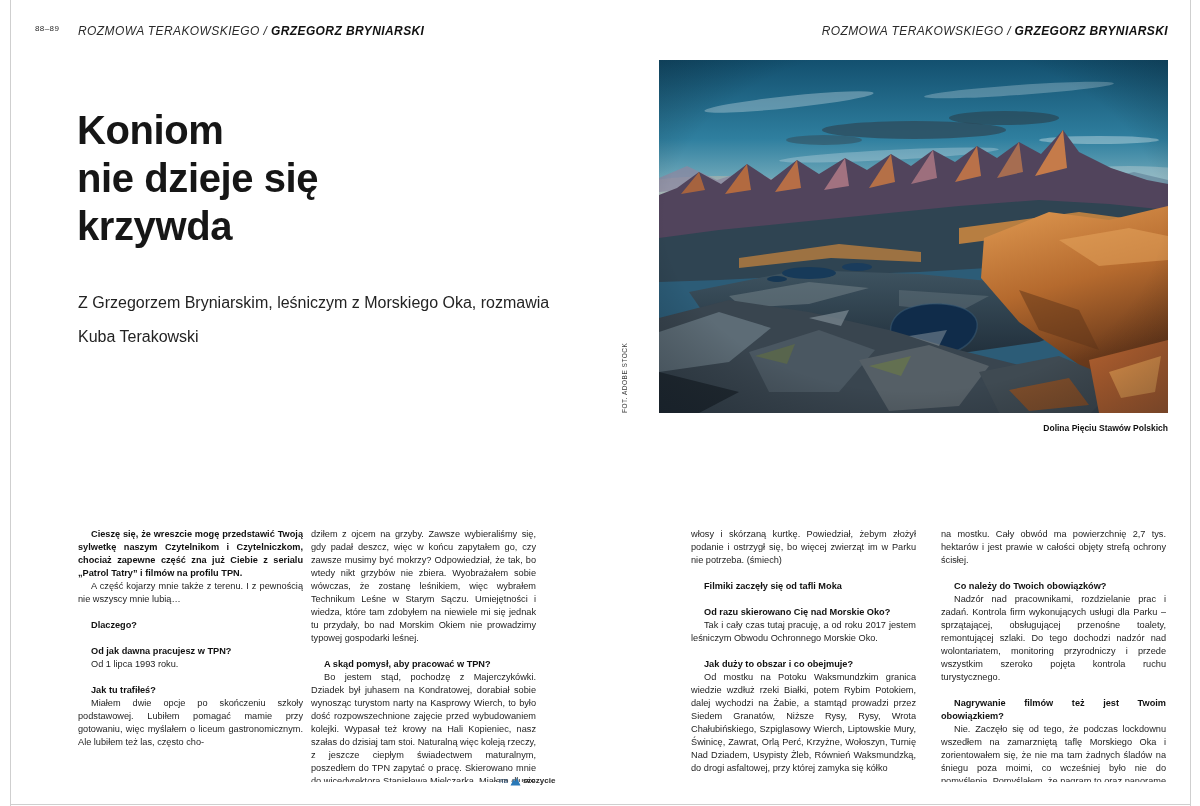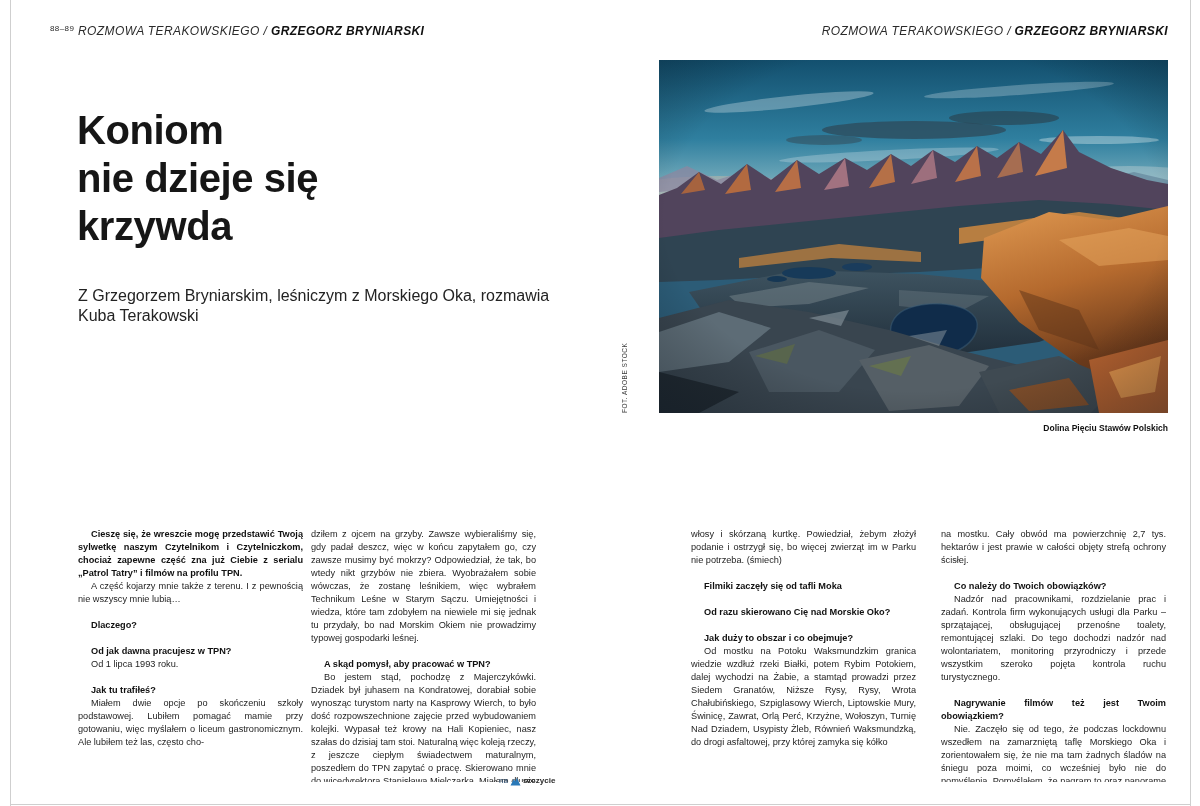--- a/index.html
+++ b/index.html
@@ -6,28 +6,28 @@
   .spread{position:relative;width:1200px;height:806px;background:#ffffff;overflow:hidden;
           font-family:"Liberation Sans","DejaVu Sans",sans-serif;color:#1c1c1c;}
   .edge-line{position:absolute;background:#cfcfcf;}
   .edge-left{left:10px;top:0;width:1px;height:806px;}
   .edge-right{left:1190px;top:0;width:1px;height:806px;}
   .edge-bottom{left:10px;top:804px;width:1180px;height:1px;}
 
   
   .runhead{position:absolute;top:24px;font-size:12px;letter-spacing:.4px;color:#2a2a2a;white-space:nowrap;font-style:italic;}
   .runhead b{font-weight:700;color:#111;}
-  .folio{position:absolute;left:35px;top:24px;font-size:8px;letter-spacing:.4px;color:#2a2a2a;margin-left:15px;}
+  .folio{position:absolute;left:35px;top:24px;font-size:8px;letter-spacing:.4px;color:#2a2a2a;}
   .runhead.left{left:78px;}
   .runhead.right{right:32px;text-align:right;}
 
   
   .headline{position:absolute;left:77px;top:106px;font-size:40px;line-height:48px;font-weight:700;
             letter-spacing:-.4px;color:#161616;}
-  .subtitle{position:absolute;left:78px;top:286px;width:478px;font-size:16px;line-height:20px;
+  .subtitle{position:absolute;left:78px;top:286px;width:478px;font-size:16px;line-height:34px;
             font-weight:500;color:#232323;}
 
   
   .photo{position:absolute;left:659px;top:60px;width:509px;height:353px;overflow:hidden;background:#2c5c77;}
   .photo svg{display:block;}
   .credit{position:absolute;left:621px;top:353px;height:60px;width:12px;
           writing-mode:vertical-rl;transform:rotate(180deg);
           font-size:6.5px;letter-spacing:.5px;color:#3a3a3a;white-space:nowrap;}
   .caption{position:absolute;right:32px;top:423px;font-size:8.5px;font-weight:600;color:#111;}
 
@@ -174,20 +174,21 @@
     </div>
   <div class="col col-2">
       <p class="cont">dziłem z ojcem na grzyby. Zawsze wybieraliśmy się, gdy padał deszcz, więc w końcu zapytałem go, czy zawsze musimy być mokrzy? Odpowiedział, że tak, bo wtedy nikt grzybów nie zbiera. Wyobrażałem sobie wówczas, że zostanę leśnikiem, więc wybrałem Technikum Leśne w Starym Sączu. Umiejętności i wiedza, które tam zdobyłem na niewiele mi się jednak tu przydały, bo nad Morskim Okiem nie prowadzimy typowej gospodarki leśnej.</p>
       <p class="q">A skąd pomysł, aby pracować w TPN?</p>
       <p class="a">Bo jestem stąd, pochodzę z Majerczykówki. Dziadek był juhasem na Kondratowej, dorabiał sobie wynosząc turystom narty na Kasprowy Wierch, to było dość rozpowszechnione zajęcie przed wybudowaniem kolejki. Wypasał też krowy na Hali Kopieniec, nasz szałas do dzisiaj tam stoi. Naturalną więc koleją rzeczy, z jeszcze ciepłym świadectwem maturalnym, poszedłem do TPN zapytać o pracę. Skierowano mnie do wicedyrektora Stanisława Mielczarka. Miałem długie</p>
     </div>
   <div class="col col-3">
       <p class="cont">włosy i skórzaną kurtkę. Powiedział, żebym złożył podanie i ostrzygł się, bo więcej zwierząt im w Parku nie potrzeba. (śmiech)</p>
       <p class="sub">Filmiki zaczęły się od tafli Moka</p>
       <p class="q">Od razu skierowano Cię nad Morskie Oko?</p>
+      <p class="a">Tak i cały czas tutaj pracuję, a od roku 2017 jestem leśniczym Obwodu Ochronnego Morskie Oko.</p>
       <p class="q">Jak duży to obszar i co obejmuje?</p>
       <p class="a">Od mostku na Potoku Waksmundzkim granica wiedzie wzdłuż rzeki Białki, potem Rybim Potokiem, dalej wychodzi na Żabie, a stamtąd prowadzi przez Siedem Granatów, Niższe Rysy, Rysy, Wrota Chałubińskiego, Szpiglasowy Wierch, Liptowskie Mury, Świnicę, Zawrat, Orlą Perć, Krzyżne, Wołoszyn, Turnię Nad Dziadem, Usypisty Żleb, Równień Waksmundzką, do drogi asfaltowej, przy której zamyka się kółko</p>
     </div>
   <div class="col col-4">
       <p class="cont">na mostku. Cały obwód ma powierzchnię 2,7 tys. hektarów i jest prawie w całości objęty strefą ochrony ścisłej.</p>
       <p class="q">Co należy do Twoich obowiązków?</p>
       <p class="a">Nadzór nad pracownikami, rozdzielanie prac i zadań. Kontrola firm wykonujących usługi dla Parku – sprzątającej, obsługującej przenośne toalety, remontującej szlaki. Do tego dochodzi nadzór nad wolontariatem, monitoring przyrodniczy i przede wszystkim szeroko pojęta kontrola ruchu turystycznego.</p>
       <p class="q">Nagrywanie filmów też jest Twoim obowiązkiem?</p>
       <p class="a">Nie. Zaczęło się od tego, że podczas lockdownu wszedłem na zamarzniętą taflę Morskiego Oka i zorientowałem się, że nie ma tam żadnych śladów na śniegu poza moimi, co wcześniej było nie do pomyślenia. Pomyślałem, że nagram to oraz panoramę dookoła, ku pokrzepieniu serc ludzi zamkniętych w domach. TPN udostępnił ten film na swoim</p>
     </div>

